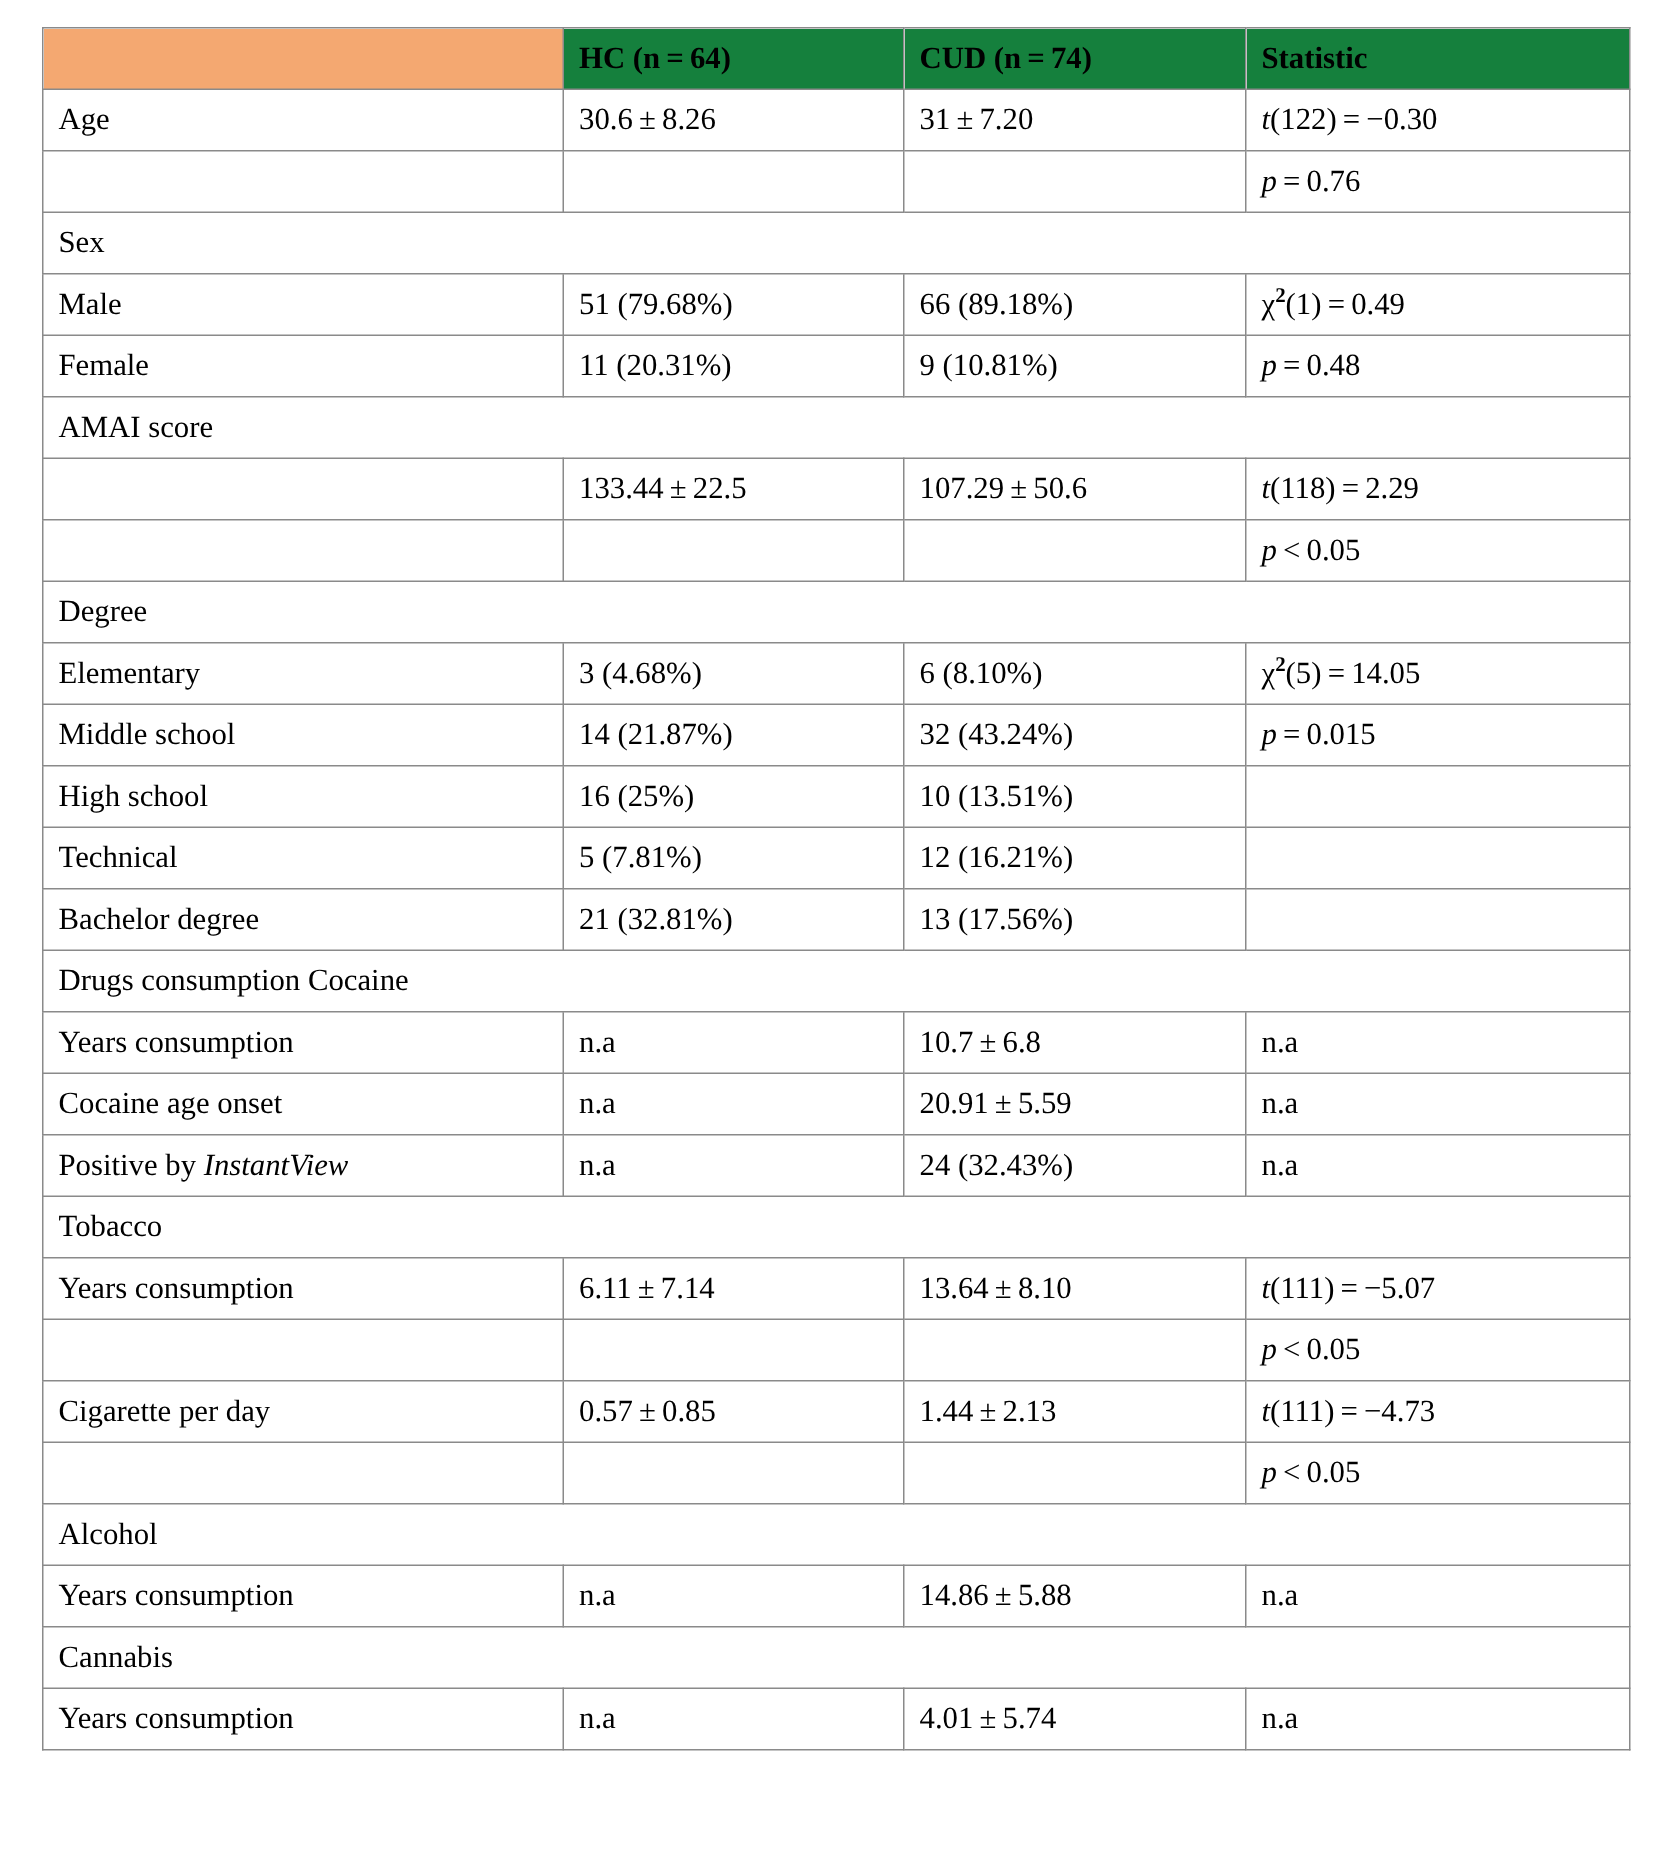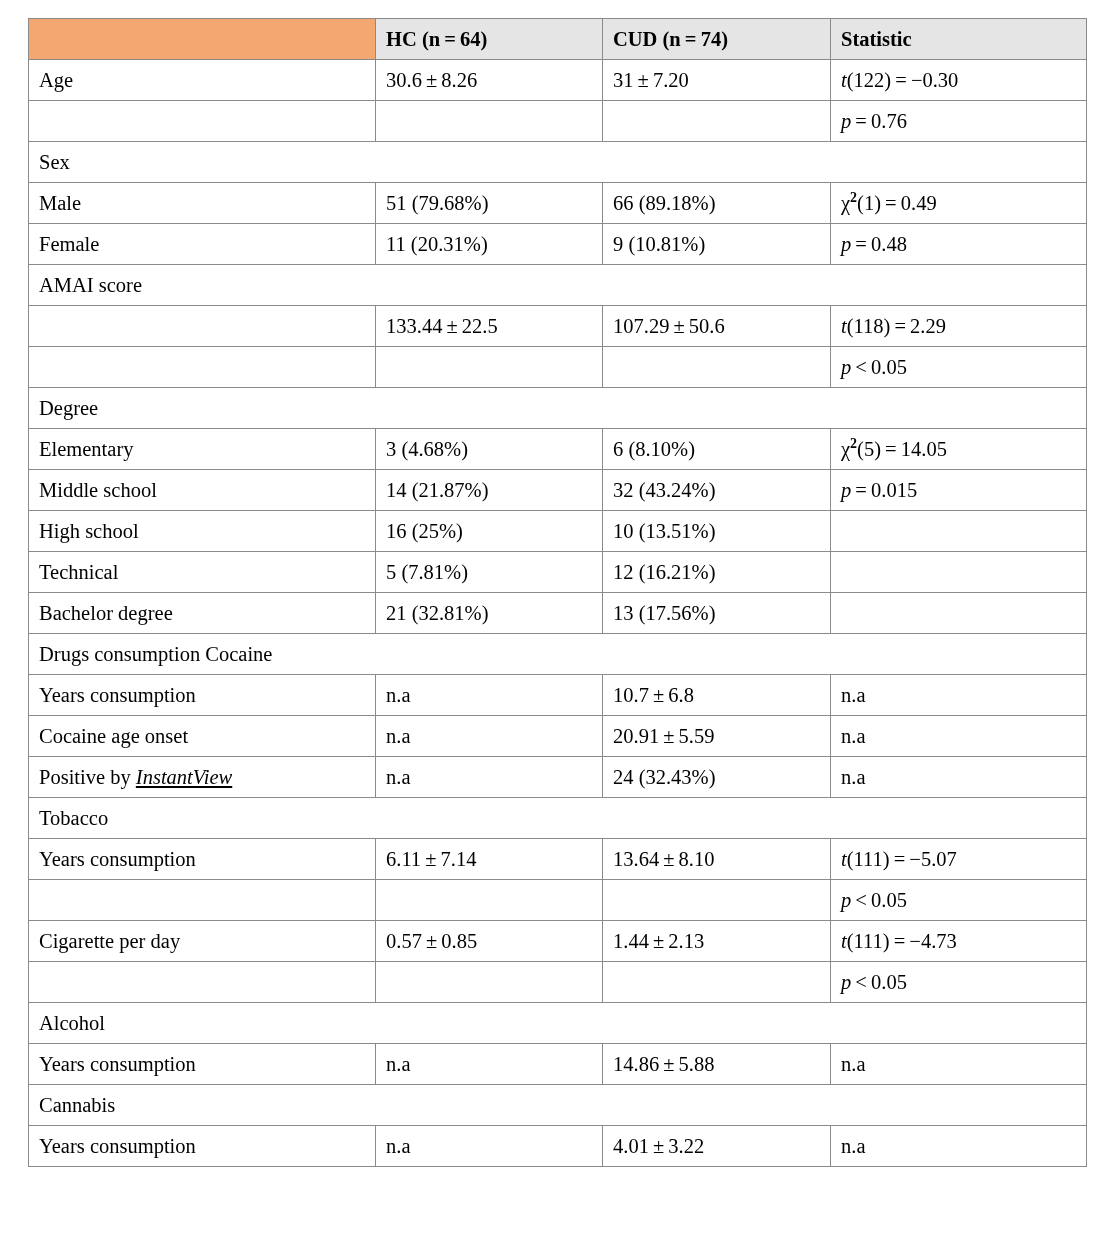--- a/index.html
+++ b/index.html
@@ -41,21 +41,21 @@
     font-weight: normal;
     line-height: 1.1;
     white-space: nowrap;
     overflow: hidden;
   }
   
   table.demographics {
     border: 1.5px solid #3a3a3a;
   }
   tr.header-row th {
-    background: #e5e5e5;
+    background: #15803d;
     font-weight: bold;
     border-color: #8a8a8a;
   }
   tr.header-row th.blank-head {
     background: #F4A871;
   }
   td.section-head {
     font-weight: bold;
     padding-left: 10px;
   }
@@ -74,21 +74,20 @@
     font-style: normal;
   }
   .chi sup {
     font-weight: bold;
     font-size: 0.68em;
     vertical-align: super;
     line-height: 0;
   }
   .it {
     font-style: italic;
-    text-decoration: underline;
   }
 </style>
 </head>
 <body>
 
 <div id="table-wrap">
   <table class="demographics">
     <colgroup>
       <col class="c-label">
         <col class="c-hc">
@@ -235,18 +234,18 @@
           <td>n.a</td>
           <td>14.86 ± 5.88</td>
           <td>n.a</td>
         </tr>
         <tr>
           <td class="section-head" colspan="4">Cannabis</td>
         </tr>
         <tr>
           <td class="sub-label">Years consumption</td>
           <td>n.a</td>
-          <td>4.01 ± 3.22</td>
+          <td>4.01 ± 5.74</td>
           <td>n.a</td>
         </tr>
       </tbody>
   </table>
 </div>
 
 </body></html>

